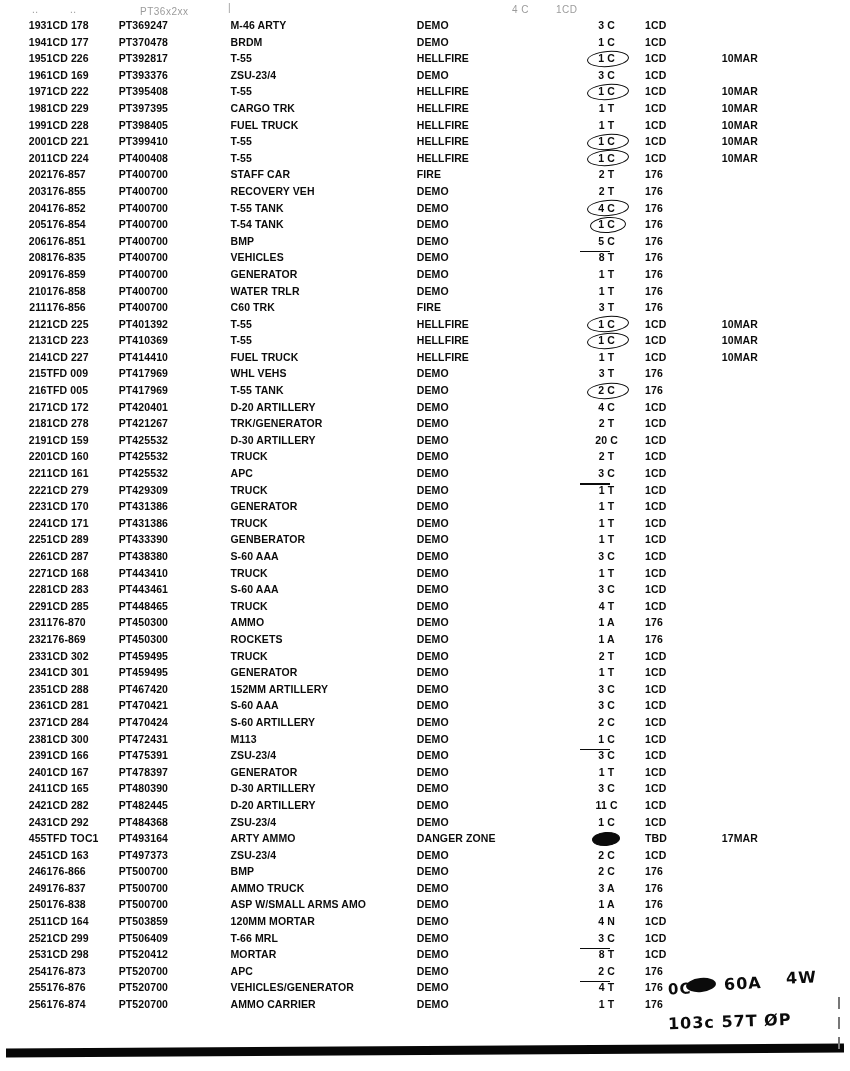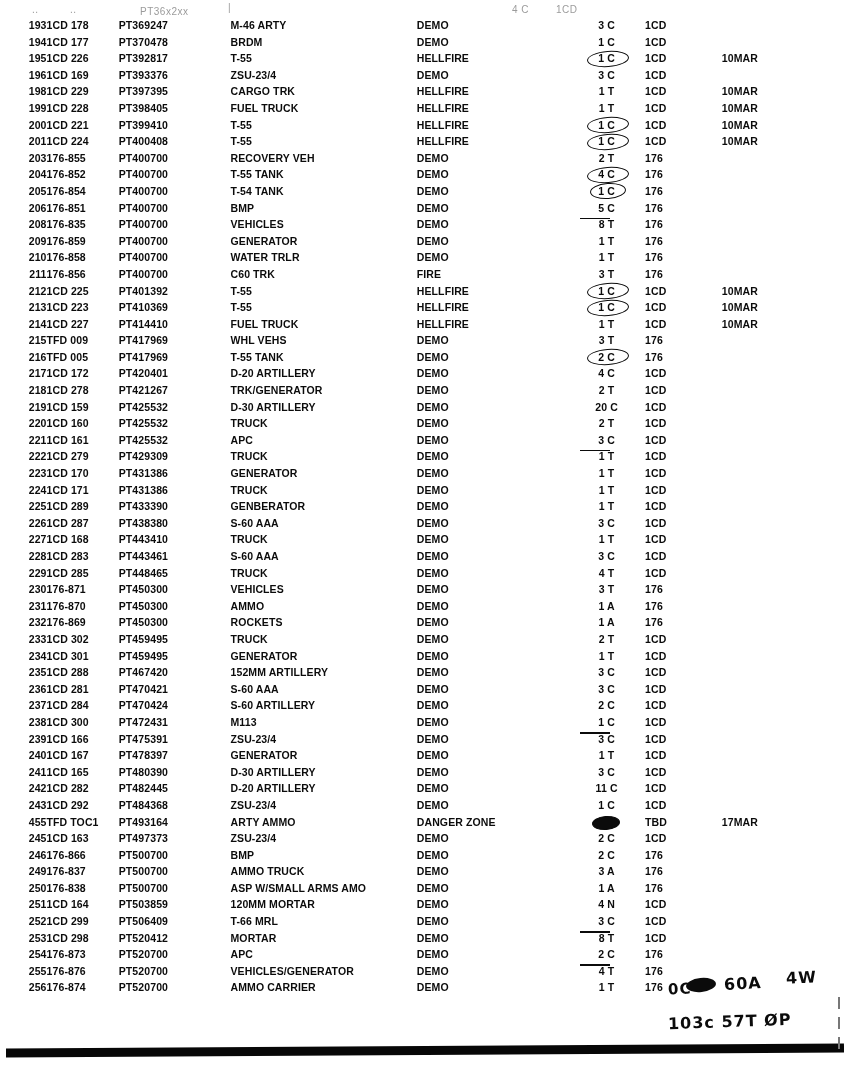--- a/index.html
+++ b/index.html
@@ -197,20 +197,30 @@
           <td class="c-idx">196</td>
           <td class="c-unit">1CD 169</td>
           <td class="c-track">PT393376</td>
           <td class="c-desc">ZSU-23/4</td>
           <td class="c-type">DEMO</td>
           <td class="c-qty"><span class="qty-wrap"><span>3 C</span></span></td>
           <td class="c-src">1CD</td>
           <td class="c-date"></td>
         </tr>
         <tr class="row">
+          <td class="c-idx">197</td>
+          <td class="c-unit">1CD 222</td>
+          <td class="c-track">PT395408</td>
+          <td class="c-desc">T-55</td>
+          <td class="c-type">HELLFIRE</td>
+          <td class="c-qty"><span class="qty-wrap"><span>1 C</span><span class="ellipse"></span></span></td>
+          <td class="c-src">1CD</td>
+          <td class="c-date">10MAR</td>
+        </tr>
+        <tr class="row">
           <td class="c-idx">198</td>
           <td class="c-unit">1CD 229</td>
           <td class="c-track">PT397395</td>
           <td class="c-desc">CARGO TRK</td>
           <td class="c-type">HELLFIRE</td>
           <td class="c-qty"><span class="qty-wrap"><span>1 T</span></span></td>
           <td class="c-src">1CD</td>
           <td class="c-date">10MAR</td>
         </tr>
         <tr class="row">
@@ -237,20 +247,30 @@
           <td class="c-idx">201</td>
           <td class="c-unit">1CD 224</td>
           <td class="c-track">PT400408</td>
           <td class="c-desc">T-55</td>
           <td class="c-type">HELLFIRE</td>
           <td class="c-qty"><span class="qty-wrap"><span>1 C</span><span class="ellipse"></span></span></td>
           <td class="c-src">1CD</td>
           <td class="c-date">10MAR</td>
         </tr>
         <tr class="row">
+          <td class="c-idx">202</td>
+          <td class="c-unit">176-857</td>
+          <td class="c-track">PT400700</td>
+          <td class="c-desc">STAFF CAR</td>
+          <td class="c-type">FIRE</td>
+          <td class="c-qty"><span class="qty-wrap"><span>2 T</span></span></td>
+          <td class="c-src">176</td>
+          <td class="c-date"></td>
+        </tr>
+        <tr class="row">
           <td class="c-idx">203</td>
           <td class="c-unit">176-855</td>
           <td class="c-track">PT400700</td>
           <td class="c-desc">RECOVERY VEH</td>
           <td class="c-type">DEMO</td>
           <td class="c-qty"><span class="qty-wrap"><span>2 T</span></span></td>
           <td class="c-src">176</td>
           <td class="c-date"></td>
         </tr>
         <tr class="row">
@@ -494,30 +514,20 @@
           <td class="c-date"></td>
         </tr>
         <tr class="row">
           <td class="c-idx">229</td>
           <td class="c-unit">1CD 285</td>
           <td class="c-track">PT448465</td>
           <td class="c-desc">TRUCK</td>
           <td class="c-type">DEMO</td>
           <td class="c-qty"><span class="qty-wrap"><span>4 T</span></span></td>
           <td class="c-src">1CD</td>
-          <td class="c-date"></td>
-        </tr>
-        <tr class="row">
-          <td class="c-idx">230</td>
-          <td class="c-unit">176-871</td>
-          <td class="c-track">PT450300</td>
-          <td class="c-desc">VEHICLES</td>
-          <td class="c-type">DEMO</td>
-          <td class="c-qty"><span class="qty-wrap"><span>3 T</span></span></td>
-          <td class="c-src">176</td>
           <td class="c-date"></td>
         </tr>
         <tr class="row">
           <td class="c-idx">231</td>
           <td class="c-unit">176-870</td>
           <td class="c-track">PT450300</td>
           <td class="c-desc">AMMO</td>
           <td class="c-type">DEMO</td>
           <td class="c-qty"><span class="qty-wrap"><span>1 A</span></span></td>
           <td class="c-src">176</td>

